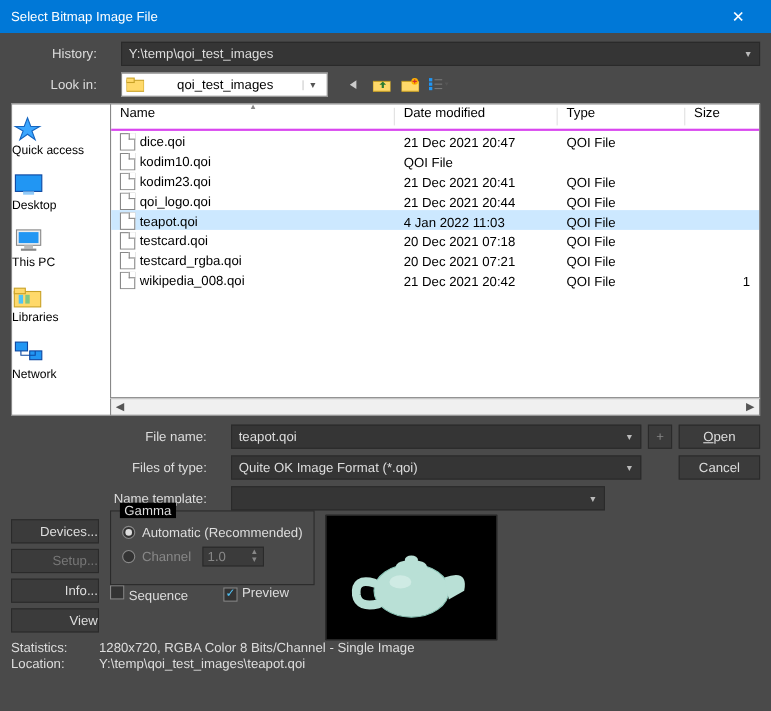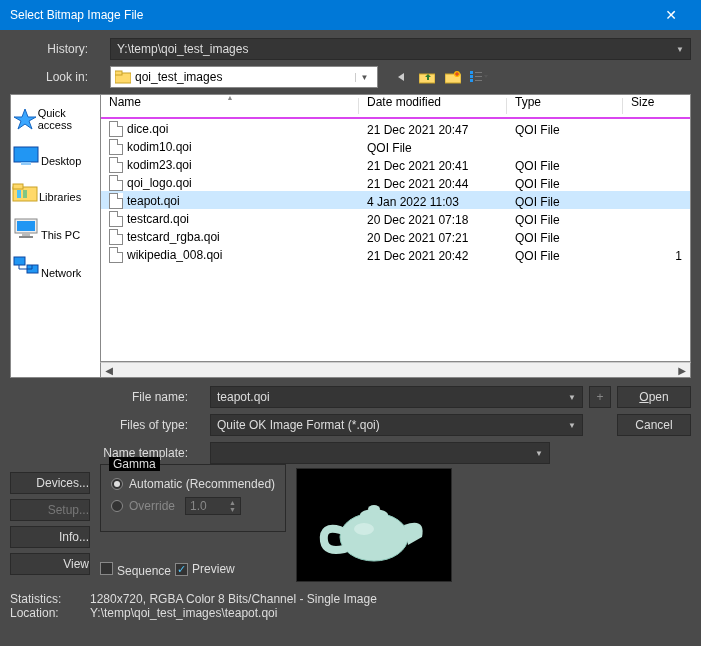--- a/index.html
+++ b/index.html
@@ -14,32 +14,32 @@
   .row { display: flex; align-items: center; margin-bottom: 6px; }
   .row-label { width: 100px; text-align: right; padding-right: 22px; color: #ddd; }
 
   .history-select, .name-template-select, .filename-select, .filetype-select {
     flex: 1; background: #353535; color: #ddd; border: 1px solid #2a2a2a;
     height: 22px; display: flex; align-items: center; padding: 0 6px; position: relative;
   }
   .dd-caret { margin-left: auto; font-size: 8px; color: #bbb; }
 
   .lookin-select {
-    width: 268px; background: #fff; color: #000; border: 1px solid #888;
-    height: 22px; display: flex; align-items: center; padding: 0 4px;
+    width: 188px; background: #fff; color: #000; border: 1px solid #888;
+    height: 22px; display: flex; align-items: center; padding: 0 4px; gap: 26px;
   }
   .lookin-select .folder-icon { margin-right: 4px; }
 
   .toolbar-btns { display: flex; gap: 4px; margin-left: 12px; align-items: center; }
   .tbtn { width: 22px; height: 22px; display: flex; align-items: center; justify-content: center; cursor: pointer; }
 
   .browser { display: flex; gap: 0; margin-top: 2px; }
 
   .places { width: 90px; background: #fff; border: 1px solid #888; border-right: none; display: flex; flex-direction: column; align-items: center; padding-top: 6px; gap: 2px; height: 284px; }
-  .place { display: flex; flex-direction: row; align-items: flex-end; width: 100%; padding: 4px 0 8px 0; cursor: pointer; }
+  .place { display: flex; flex-direction: column; align-items: flex-start; width: 100%; padding: 4px 0 8px 0; cursor: pointer; }
   .place-label { color: #000; font-size: 11px; margin-top: 2px; }
 
   .filelist-wrap { flex: 1; display: flex; flex-direction: column; }
   .filelist { background: #fff; color: #000; border: 1px solid #888; height: 268px; overflow: hidden; position: relative; }
   .filelist-header { display: flex; border-bottom: 2px solid #d946ef; height: 24px; }
   .fh { padding: 0 8px; text-align: left; color: #000; position: relative; }
   .fh:not(:last-child)::after { content:""; position:absolute; right:0; top:3px; bottom:3px; width:1px; background:#e0e0e0; }
   .fh.name { width: 258px; }
   .fh.date { width: 148px; }
   .fh.type { width: 116px; }
@@ -74,27 +74,27 @@
 
   .gamma-box { border: 1px solid #2a2a2a; padding: 6px 10px 10px 10px; position: relative; flex: 0 0 180px; margin-top: -8px;}
   .gamma-box .legend { position: absolute; top: -8px; left: 8px; background: #000000; padding: 0 4px; color: #ddd; }
   .radio-row { display: flex; align-items: center; gap: 6px; margin: 6px 0; color: #ddd; }
   .radio-row.disabled { color: #888; }
   .radio { width: 12px; height: 12px; border-radius: 50%; border: 1px solid #888; display: inline-flex; align-items:center; justify-content:center; background:#333;}
   .radio.checked::after { content:""; width:6px; height:6px; border-radius:50%; background:#ddd; }
   .spinner { width: 56px; height: 18px; background: #3b3b3b; border: 1px solid #2a2a2a; display: inline-flex; align-items: center; padding: 4px 4px; color: #888; margin-left: 4px;}
   .spinner .sp-btns { margin-left:auto; font-size:7px; line-height:7px; color:#888; }
 
-  .check-row { display: flex; gap: 4px; margin-top: 30px; }
+  .check-row { display: flex; gap: 32px; }
   .chk { width: 13px; height: 13px; border: 1px solid #888; background: #333; display:inline-flex; align-items:center; justify-content:center; margin-right:4px;}
   .chk.checked::after { content:"✓"; color:#4fc3f7; font-size:11px; line-height:11px; }
 
   .preview { width: 156px; height: 114px; background: #000; border: 1px solid #2a2a2a; display:flex; align-items:center; justify-content:center; margin-top:-4px; }
 
-  .status { margin-top: 10px; }
+  .status { }
   .status-row { display: flex; }
   .status-label { width: 80px; color: #ddd; }
   .status-val { color: #ddd; }
 
   
   .folder-icon svg, .tbtn svg, .place svg { display:block; }
   .lookin-caret { margin-left:auto; width:18px; text-align:center; border-left:1px solid #ccc; color:#555; font-size:8px;}
 </style>
 </head>
 <body>
@@ -168,36 +168,36 @@
         <div class="place-label">Quick access</div>
       </div>
       <div class="place">
         <svg width="30" height="22">
             <rect x="3" y="2" width="24" height="15" fill="#2196f3" stroke="#0d47a1"></rect>
             <rect x="10" y="17" width="10" height="3" fill="#90caf9"></rect>
           </svg>
         <div class="place-label">Desktop</div>
       </div>
       <div class="place">
+        <svg width="30" height="24">
+            <rect x="4" y="2" width="22" height="14" fill="#eee" stroke="#888"></rect>
+            <rect x="6" y="4" width="18" height="10" fill="#2196f3"></rect>
+            <rect x="11" y="16" width="8" height="3" fill="#bbb"></rect>
+            <rect x="8" y="19" width="14" height="2" fill="#888"></rect>
+          </svg>
+        <div class="place-label">This PC</div>
+      </div>
+      <div class="place">
         <svg width="28" height="22">
             <rect x="2" y="6" width="24" height="14" fill="#ffd96a" stroke="#c9a227"></rect>
             <rect x="2" y="3" width="10" height="5" fill="#ffd96a" stroke="#c9a227"></rect>
             <rect x="6" y="9" width="4" height="8" fill="#4fc3f7"></rect>
             <rect x="12" y="9" width="4" height="8" fill="#81c784"></rect>
           </svg>
         <div class="place-label">Libraries</div>
-      </div>
-      <div class="place">
-        <svg width="30" height="24">
-            <rect x="4" y="2" width="22" height="14" fill="#eee" stroke="#888"></rect>
-            <rect x="6" y="4" width="18" height="10" fill="#2196f3"></rect>
-            <rect x="11" y="16" width="8" height="3" fill="#bbb"></rect>
-            <rect x="8" y="19" width="14" height="2" fill="#888"></rect>
-          </svg>
-        <div class="place-label">This PC</div>
       </div>
       <div class="place">
         <svg width="30" height="24">
             <rect x="3" y="2" width="11" height="8" fill="#2196f3" stroke="#0d47a1"></rect>
             <rect x="16" y="10" width="11" height="8" fill="#2196f3" stroke="#0d47a1"></rect>
             <path d="M8 10 L8 14 L21 14 L21 10" stroke="#0d47a1" fill="none"></path>
           </svg>
         <div class="place-label">Network</div>
       </div>
     </div>
@@ -330,21 +330,21 @@
 
     <div>
       <div class="gamma-box">
         <div class="legend">Gamma</div>
         <div class="radio-row">
           <span class="radio checked"></span>
           <span>Automatic (Recommended)</span>
         </div>
         <div class="radio-row disabled">
           <span class="radio"></span>
-          <span>Override</span>
+          <span>Channel</span>
           <span class="spinner">
             <span>1.0</span>
             <span class="sp-btns">▲<br>▼</span>
           </span>
         </div>
       </div>
       <div class="check-row">
         <label><span class="chk"></span><span>Sequence</span></label>
         <label><span class="chk checked"></span><span>Preview</span></label>
       </div>

